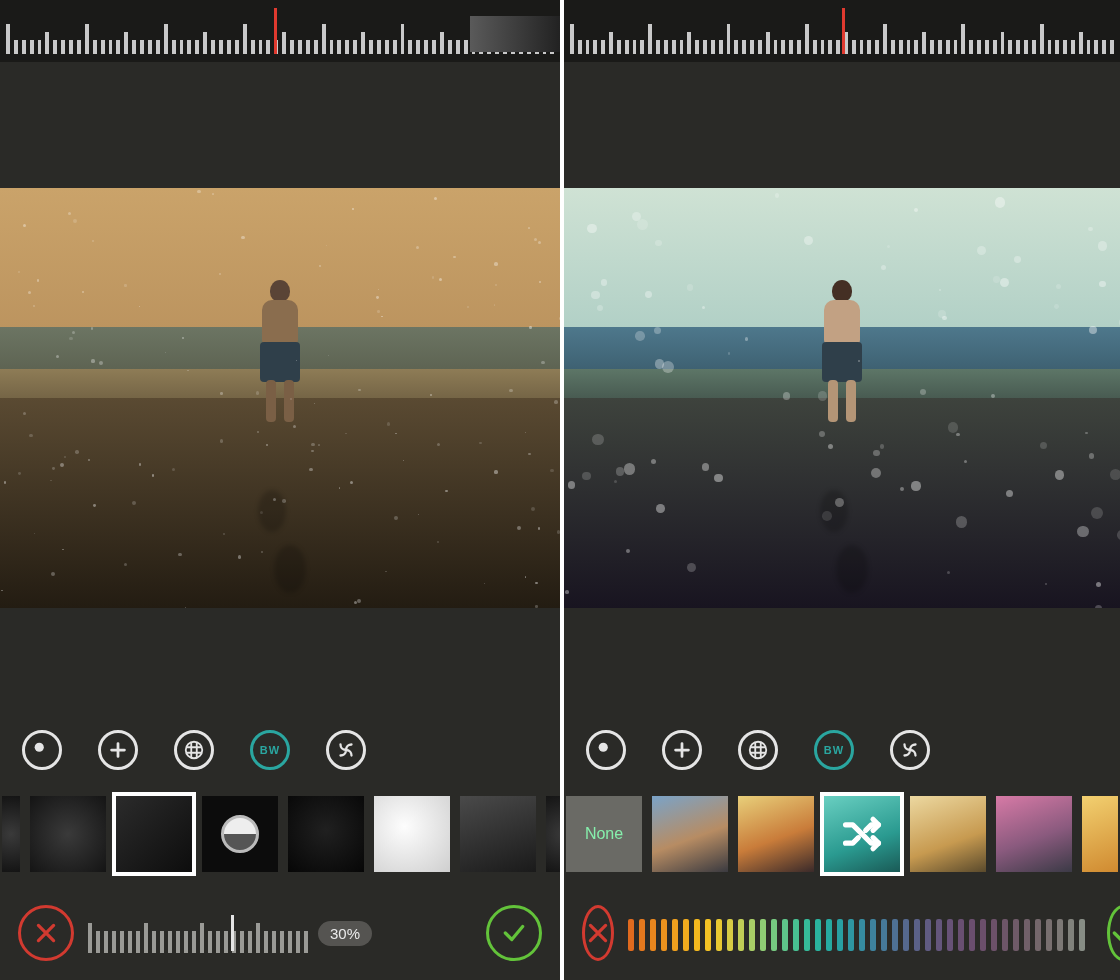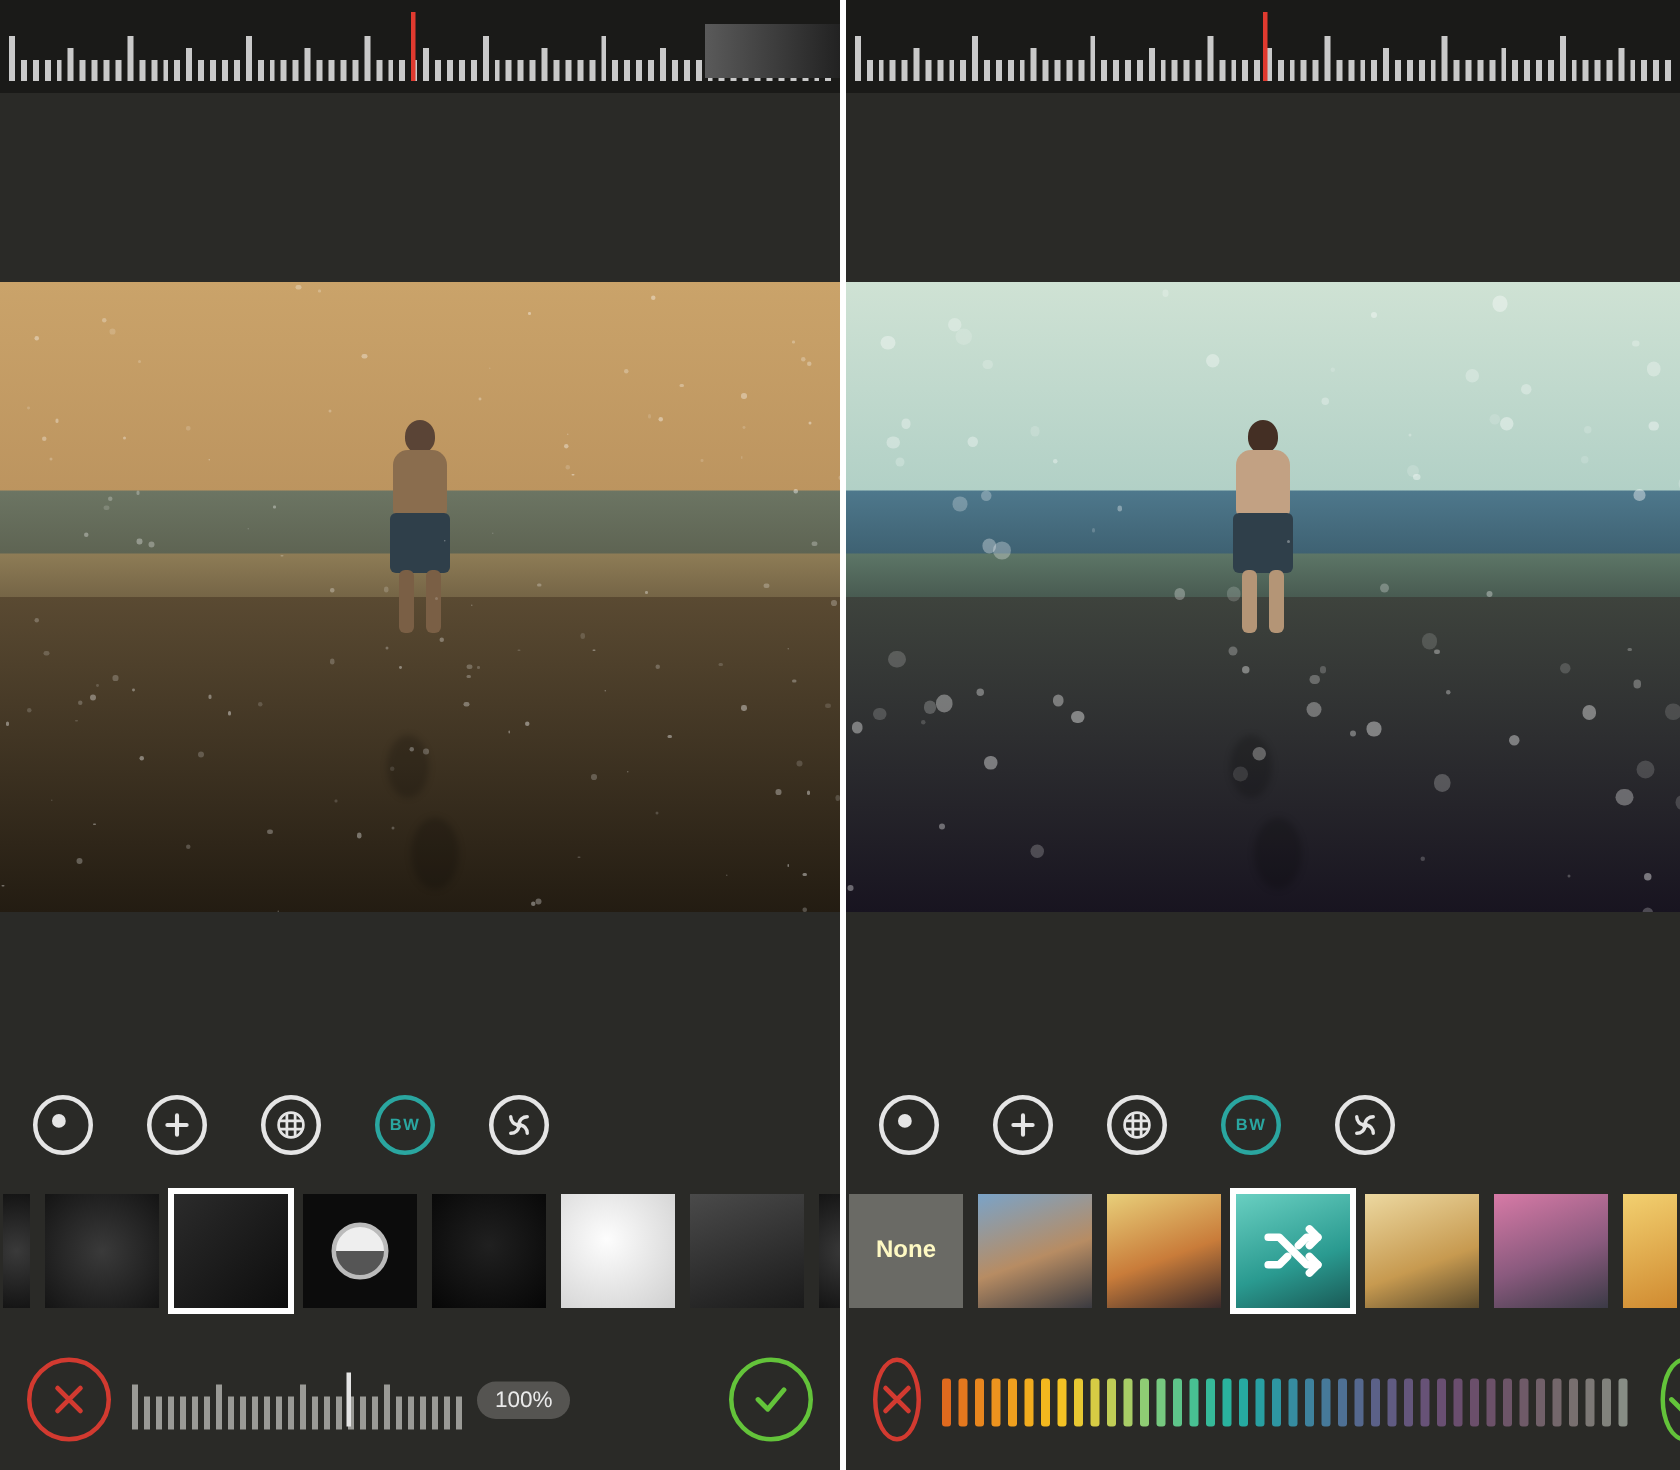--- a/index.html
+++ b/index.html
@@ -57,21 +57,21 @@
   .tool svg { width:22px; height:22px; display:block; }
   .tool .bw { font-size:11px; font-weight:700; letter-spacing:1px; }
 
   
   .thumbs { height:88px; display:flex; align-items:center; gap:6px; padding:0 0 0 0; overflow:hidden; margin-top:12px; }
   .thumb { flex:0 0 80px; height:80px; border:2px solid transparent; position:relative; }
   .thumb.sel { border-color:#fff; outline:2px solid #fff; }
   .thumb.part { flex:0 0 22px; }
   .thumb.partR { flex:0 0 40px; }
   .thumb .g { position:absolute; inset:0; }
-  .thumb .lbl { position:absolute; inset:0; display:flex; align-items:center; justify-content:center; color:#fef9c3; font-size:16px; background:#6a6a65;font-weight:bold; }
+  .thumb .lbl { position:absolute; inset:0; display:flex; align-items:center; justify-content:center; color:#86efac; font-size:16px; background:#6a6a65; }
   .thumb .shuf { position:absolute; inset:0; display:flex; align-items:center; justify-content:center; color:#fff; }
   .shuf svg { width:44px; height:44px; }
   
   .tx1 { background:radial-gradient(circle at 50% 50%, #3a3a3a, #141414); }
   .tx2 { background:linear-gradient(135deg,#2b2b2b,#0d0d0d); }
   .tx3 { background:#0c0c0c; }
   .tx3::after { content:""; position:absolute; left:50%; top:50%; width:32px; height:32px; transform:translate(-50%,-50%); border-radius:50%; background:linear-gradient(#eee 0 50%, #555 50% 100%); border:3px solid #bbb; }
   .tx4 { background:radial-gradient(circle at 50% 45%, #202020, #060606); }
   .tx5 { background:radial-gradient(circle at 40% 40%, #fdfdfd, #cfcfcf); }
   .tx6 { background:linear-gradient(160deg,#4a4a4a,#1a1a1a); }
@@ -401,21 +401,21 @@
           <span></span>
           <span class="tall"></span>
           <span></span>
           <span></span>
           <span></span>
           <span></span>
           <span></span>
           <span></span>
         <div class="cursor" id="l-mini-cursor" style="left: 62%;"></div>
       </div>
-      <div class="badge">100%</div>
+      <div class="badge">30%</div>
       <div class="circ-btn confirm">
         <svg viewBox="0 0 24 24" stroke="currentColor" stroke-width="3" fill="none" stroke-linecap="round" stroke-linejoin="round">
             <path d="M4 12 L10 18 L20 6"></path>
           </svg>
       </div>
     </div>
   </div>
 
   <div class="gap"></div>
 

